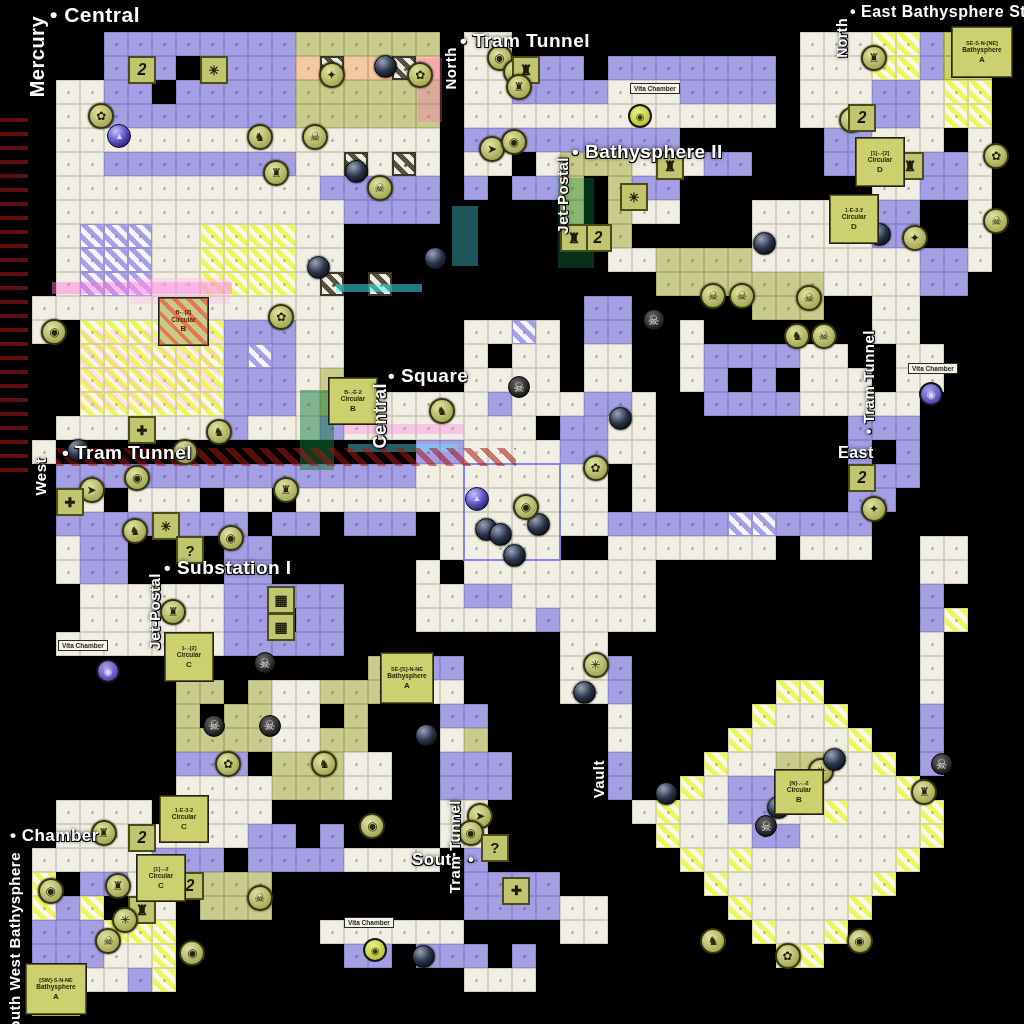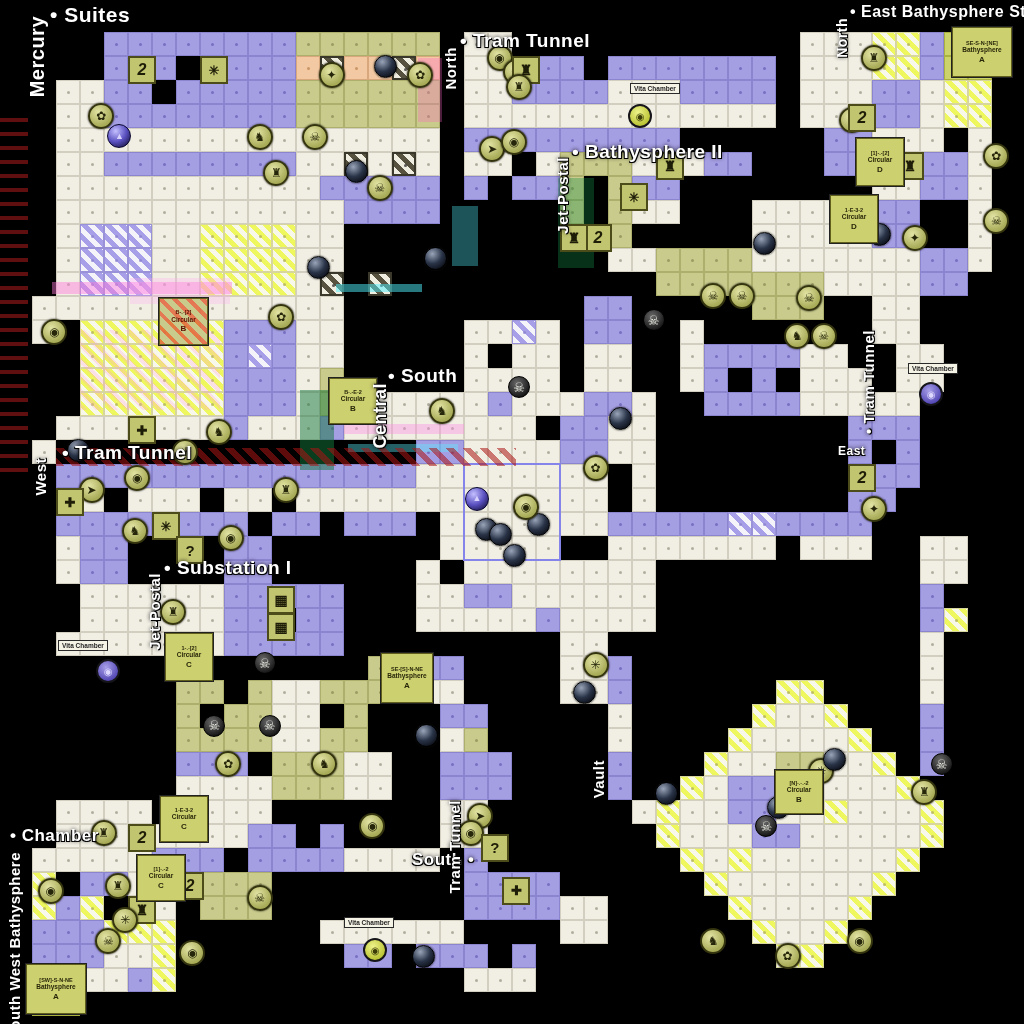--- a/index.html
+++ b/index.html
@@ -1317,31 +1317,31 @@
       <div class="l2">B</div>
     </div>
     <div class="vita-tag" style="left: 630px; top: 83px;">Vita Chamber</div>
     <div class="vita-c vita-yg" style="left: 628px; top: 104px;">◉</div>
     <div class="vita-tag" style="left: 908px; top: 363px;">Vita Chamber</div>
     <div class="vita-c vita-pu" style="left: 919px; top: 382px;">◉</div>
     <div class="vita-tag" style="left: 58px; top: 640px;">Vita Chamber</div>
     <div class="vita-c vita-pu" style="left: 96px; top: 659px;">◉</div>
     <div class="vita-tag" style="left: 344px; top: 917px;">Vita Chamber</div>
     <div class="vita-c vita-yg" style="left: 363px; top: 938px;">◉</div>
-    <div class="lbl" style="left: 50px; top: 3px; font-size: 21px;">• Suites</div>
+    <div class="lbl" style="left: 50px; top: 3px; font-size: 21px;">• Central</div>
     <div class="lbl v" style="left: 26px; top: 16px; font-size: 20px;">Mercury</div>
     <div class="lbl" style="left: 460px; top: 30px; font-size: 19px;">• Tram Tunnel</div>
     <div class="lbl v" style="left: 442px; top: 47px; font-size: 15px;">North</div>
     <div class="lbl" style="left: 850px; top: 3px; font-size: 16px;">• East Bathysphere Station</div>
     <div class="lbl v" style="left: 834px; top: 18px; font-size: 14px;">North</div>
     <div class="lbl" style="left: 572px; top: 141px; font-size: 19px;">• Bathysphere II</div>
     <div class="lbl v" style="left: 554px; top: 157px; font-size: 15px;">Jet-Postal</div>
-    <div class="lbl" style="left: 388px; top: 365px; font-size: 19px;">• South</div>
+    <div class="lbl" style="left: 388px; top: 365px; font-size: 19px;">• Square</div>
     <div class="lbl v" style="left: 370px; top: 383px; font-size: 18px;">Central</div>
-    <div class="lbl" style="left: 838px; top: 444px; font-size: 12px;">East</div>
+    <div class="lbl" style="left: 838px; top: 444px; font-size: 16px;">East</div>
     <div class="lbl v" style="left: 860px; top: 330px; font-size: 15px;">• Tram Tunnel</div>
     <div class="lbl v" style="left: 32px; top: 458px; font-size: 15px;">West</div>
     <div class="lbl" style="left: 62px; top: 442px; font-size: 19px;">• Tram Tunnel</div>
     <div class="lbl" style="left: 164px; top: 557px; font-size: 19px;">• Substation I</div>
     <div class="lbl v" style="left: 146px; top: 573px; font-size: 15px;">Jet-Postal</div>
     <div class="lbl" style="left: 10px; top: 826px; font-size: 17px;">• Chamber</div>
     <div class="lbl v" style="left: 6px; top: 852px; font-size: 15px;">South West Bathysphere</div>
     <div class="lbl" style="left: 412px; top: 850px; font-size: 17px;">South •</div>
     <div class="lbl v" style="left: 446px; top: 800px; font-size: 15px;">Tram Tunnel</div>
     <div class="lbl v" style="left: 590px; top: 760px; font-size: 15px;">Vault</div>

